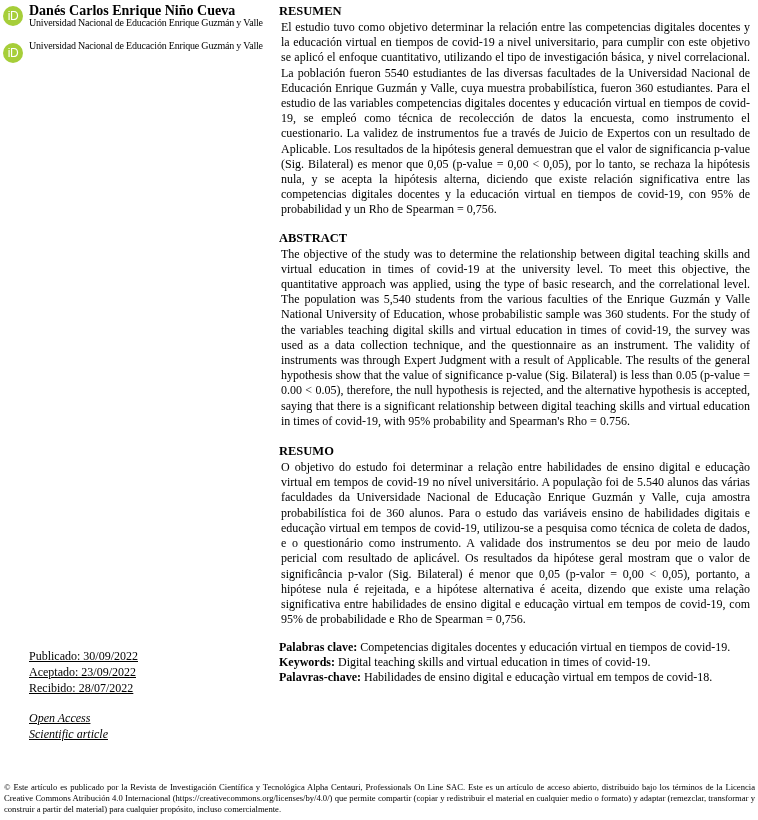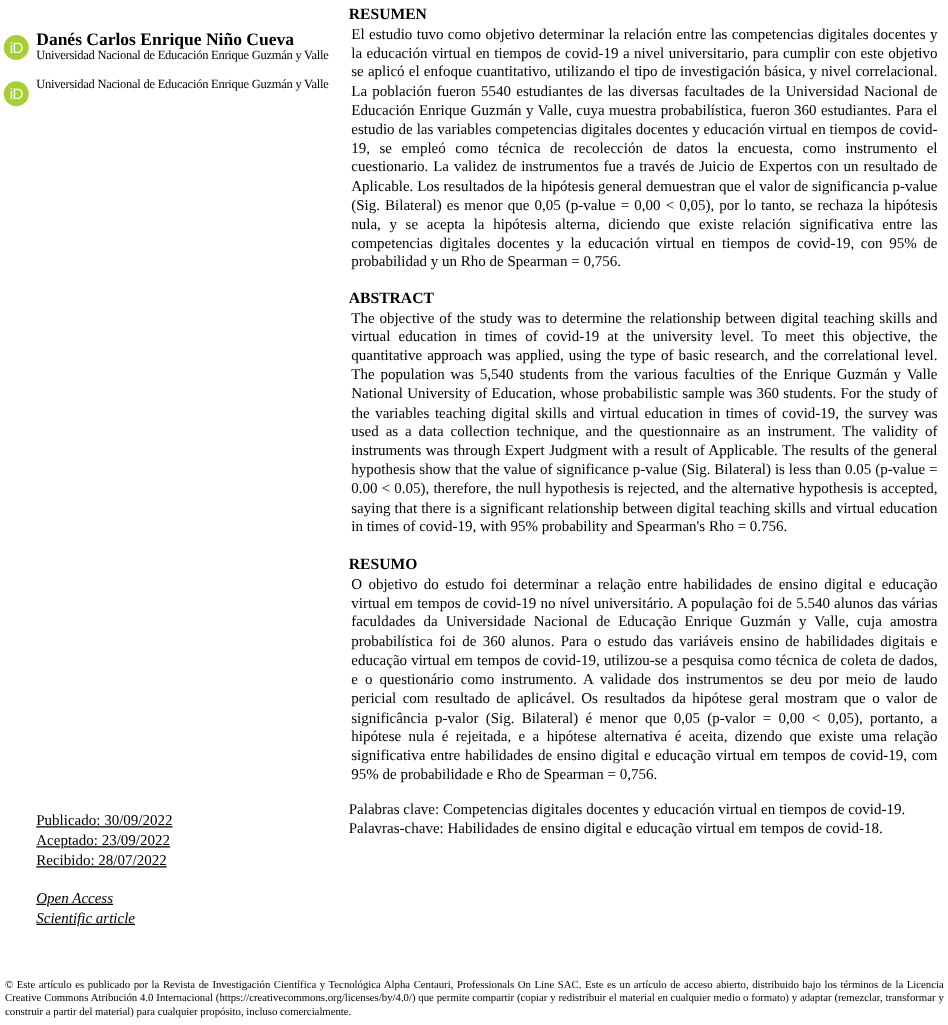--- a/index.html
+++ b/index.html
@@ -1,20 +1,20 @@
 <!DOCTYPE html>
 <html><head>
 <meta charset="utf-8">
 <style>
   html, body { margin: 0; padding: 0; background: #ffffff; }
   body {
     width: 758px; height: 820px; position: relative; overflow: hidden;
     font-family: "Liberation Serif", "DejaVu Serif", serif; color: #000;
   }
-  .author { position: absolute; left: 3px; display: flex; align-items: flex-start; margin-top: 22px; }
+  .author { position: absolute; left: 3px; display: flex; align-items: flex-start; }
   .author.a1 { top: 4px; }
   .author.a2 { top: 41px; }
   .orcid {
     width: 20px; height: 20px; border-radius: 50%; background: #a6ce39;
     color: #fff; font-family: "Liberation Sans", sans-serif; font-size: 12px;
     line-height: 20px; text-align: center; margin-right: 6px; margin-top: 2px;
     letter-spacing: -0.5px;
   }
   .author-name { font-weight: bold; font-size: 14px; line-height: 14px; }
   .author-affil { font-size: 10px; line-height: 10px; letter-spacing: -0.2px; }
@@ -22,21 +22,21 @@
   .meta { position: absolute; left: 29px; top: 648px; font-size: 12px; line-height: 16px; text-decoration: underline; }
   .meta .gap { height: 14px; }
   .meta .it { font-style: italic; }
 
   .main { position: absolute; left: 279px; top: 0; width: 473px; font-size: 12px; line-height: 15.2px; }
   .sec-title { font-weight: bold; font-size: 12.5px; line-height: 14px; margin-top: 4px; }
   .par { text-align: justify; margin: 2px; }
   .sec { margin-bottom: 13px; }
   .sec.s2 { margin-bottom: 15px; }
   .kw { margin-top: 12px; line-height: 15px; text-align: left; }
-  .kw b { font-weight: normal; }
+  .kw b { font-weight: bold; }
 
   .footer {
     position: absolute; left: 4px; top: 782px; width: 751px;
     font-size: 8.6px; line-height: 11px; text-align: justify;
   }
 </style>
 </head>
 <body>
 
 <div class="author a1">
@@ -71,17 +71,18 @@
     <div class="sec-title">ABSTRACT</div>
     <p class="par">The objective of the study was to determine the relationship between digital teaching skills and virtual education in times of covid-19 at the university level. To meet this objective, the quantitative approach was applied, using the type of basic research, and the correlational level. The population was 5,540 students from the various faculties of the Enrique Guzmán y Valle National University of Education, whose probabilistic sample was 360 students. For the study of the variables teaching digital skills and virtual education in times of covid-19, the survey was used as a data collection technique, and the questionnaire as an instrument. The validity of instruments was through Expert Judgment with a result of Applicable. The results of the general hypothesis show that the value of significance p-value (Sig. Bilateral) is less than 0.05 (p-value = 0.00 &lt; 0.05), therefore, the null hypothesis is rejected, and the alternative hypothesis is accepted, saying that there is a significant relationship between digital teaching skills and virtual education in times of covid-19, with 95% probability and Spearman's Rho = 0.756.</p>
   </div>
   <div class="sec">
     <div class="sec-title">RESUMO</div>
     <p class="par">O objetivo do estudo foi determinar a relação entre habilidades de ensino digital e educação virtual em tempos de covid-19 no nível universitário. A população foi de 5.540 alunos das várias faculdades da Universidade Nacional de Educação Enrique Guzmán y Valle, cuja amostra probabilística foi de 360 alunos. Para o estudo das variáveis ensino de habilidades digitais e educação virtual em tempos de covid-19, utilizou-se a pesquisa como técnica de coleta de dados, e o questionário como instrumento. A validade dos instrumentos se deu por meio de laudo pericial com resultado de aplicável. Os resultados da hipótese geral mostram que o valor de significância p-valor (Sig. Bilateral) é menor que 0,05 (p-valor = 0,00 &lt; 0,05), portanto, a hipótese nula é rejeitada, e a hipótese alternativa é aceita, dizendo que existe uma relação significativa entre habilidades de ensino digital e educação virtual em tempos de covid-19, com 95% de probabilidade e Rho de Spearman = 0,756.</p>
   </div>
 
   <div class="kw">
     <div><b>Palabras clave:</b><span> Competencias digitales docentes y educación virtual en tiempos de covid-19.</span></div>
+    <div><b>Keywords:</b><span> Digital teaching skills and virtual education in times of covid-19.</span></div>
     <div><b>Palavras-chave:</b><span> Habilidades de ensino digital e educação virtual em tempos de covid-18.</span></div>
   </div>
 </div>
 
 <div class="footer">© Este artículo es publicado por la Revista de Investigación Científica y Tecnológica Alpha Centauri, Professionals On Line SAC. Este es un artículo de acceso abierto, distribuido bajo los términos de la Licencia Creative Commons Atribución 4.0 Internacional (https://creativecommons.org/licenses/by/4.0/) que permite compartir (copiar y redistribuir el material en cualquier medio o formato) y adaptar (remezclar, transformar y construir a partir del material) para cualquier propósito, incluso comercialmente.</div>
 
 </body></html>

